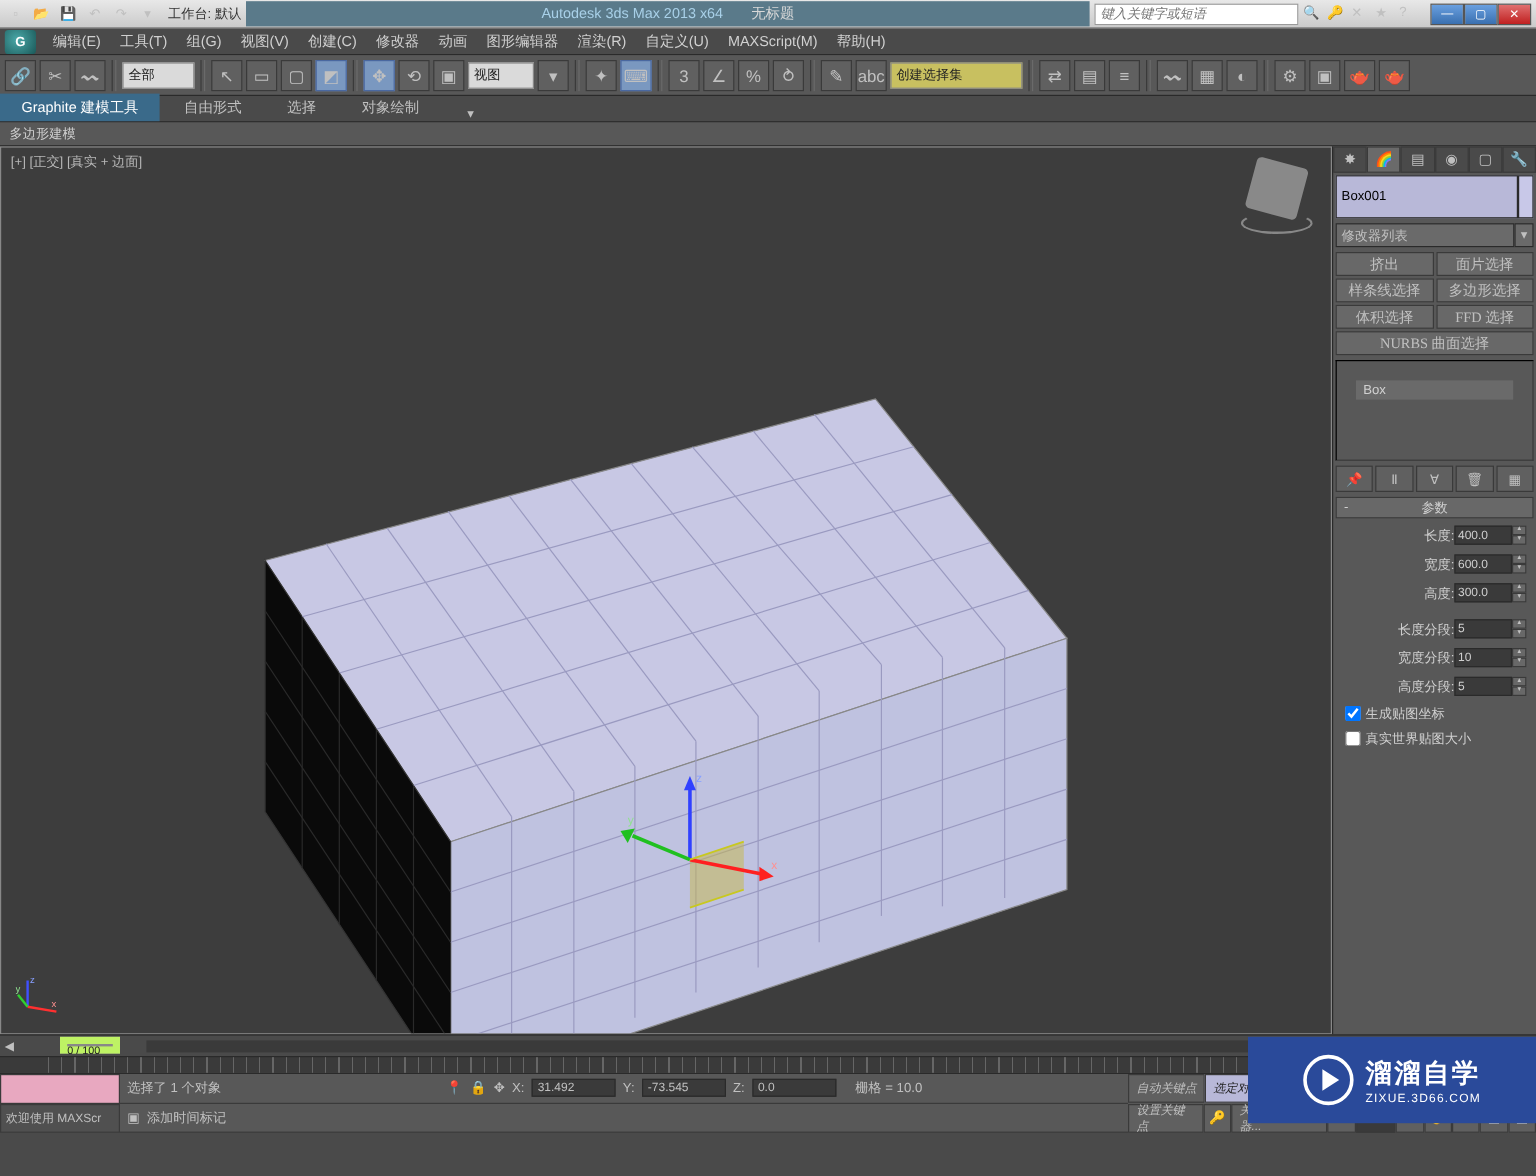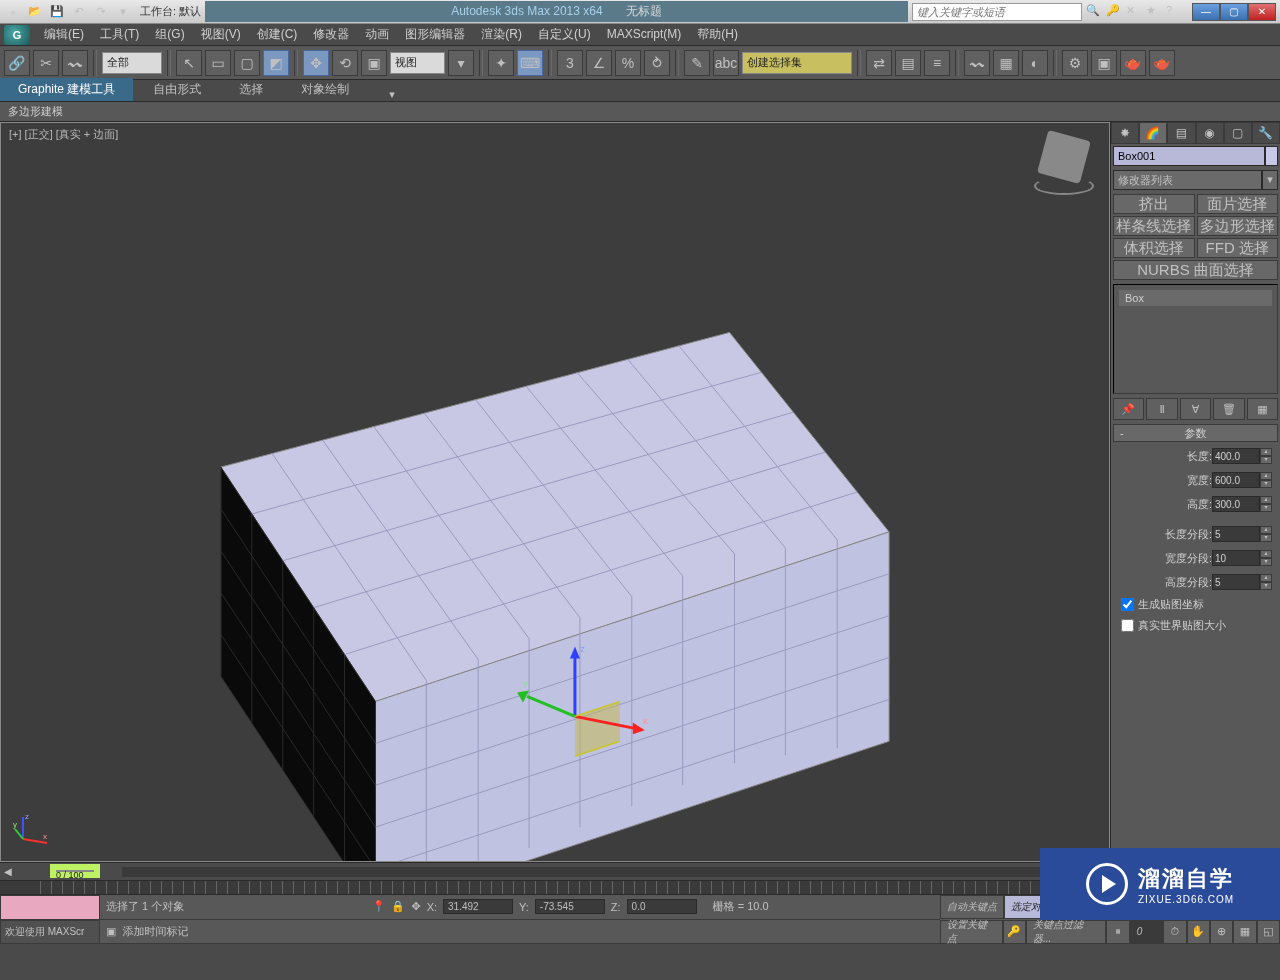--- a/index.html
+++ b/index.html
@@ -51,30 +51,30 @@
 .scene { position: absolute; top: 0; left: 0; width: 100%; height: 100%; }
 
 
 .corner-axis { position: absolute; bottom: 12px; left: 12px; width: 40px; height: 40px; }
 
 
 .cmd-panel { width: 170px; background: #585858; border-left: 1px solid #2a2a2a; display: flex; flex-direction: column; }
 .cmd-tabs { height: 22px; display: flex; background: #4a4a4a; }
 .cmd-tabs div { flex: 1; border: 1px solid #3a3a3a; display: flex; align-items: center; justify-content: center; font-size: 12px; }
 .cmd-tabs .active { background: #6a6a6a; }
-.obj-name { height: 20px; display: flex; margin: 2px; }
+.obj-name { height: 36px; display: flex; margin: 2px; }
 .obj-name input { flex: 1; background: #b8b8d8; border: 1px solid #2a2a2a; color: #000; padding: 0 4px; font-size: 11px; }
 .obj-name .swatch { width: 18px; background: #c8c8e8; border: 1px solid #2a2a2a; }
 .mod-dd { height: 20px; margin: 2px; display: flex; }
 .mod-dd div { flex: 1; background: #6a6a6a; border: 1px solid #2a2a2a; padding: 2px 4px; font-size: 11px; }
 .mod-dd .arrow { width: 16px; flex: none; text-align: center; }
 .mod-btns { display: flex; flex-wrap: wrap; margin: 2px; gap: 2px; }
-.mod-btns button { flex: 1 0 48%; height: 20px; background: #686868; border: 1px solid #3a3a3a; color: #c0c0c0; font-size: 15px; }
+.mod-btns button { flex: 1 0 48%; height: 20px; background: #686868; border: 1px solid #3a3a3a; color: #c0c0c0; font-size: 12px; font-family: Liberation Serif, serif; }
 .mod-btns button.full { flex: 1 0 98%; }
-.mod-stack { margin: 2px; height: 110px; background: #585858; border: 1px inset #3a3a3a; padding: 5px; }
+.mod-stack { margin: 2px; height: 84px; background: #585858; border: 1px inset #3a3a3a; padding: 16px; }
 .mod-stack .item { background: #6a6a6a; padding: 2px 6px; color: #d0d0d0; }
 .stack-btns { height: 22px; display: flex; margin: 2px; gap: 2px; }
 .stack-btns div { flex: 1; background: #606060; border: 1px solid #3a3a3a; display: flex; align-items: center; justify-content: center; }
 
 .rollout-hdr { height: 18px; background: #686868; border: 1px solid #3a3a3a; text-align: center; color: #d0d0d0; font-size: 11px; margin: 2px; display: flex; align-items: center; justify-content: center; position: relative; }
 .rollout-hdr::before { content: "-"; position: absolute; left: 6px; }
 .param-row { display: flex; align-items: center; margin: 3px 6px; height: 18px; }
 .param-row label { flex: 1; text-align: right; color: #d0d0d0; font-size: 11px; padding-right: 0; white-space: nowrap; }
 .param-row .spinner { display: flex; width: 62px; }
 .param-row .spinner input { width: 48px; height: 16px; background: #3a3a3a; border: 1px solid #2a2a2a; color: #d0d0d0; font-size: 10px; padding: 0 2px; text-align: left; }
@@ -94,21 +94,21 @@
 .sb-left { width: 100px; display: flex; flex-direction: column; }
 .sb-left .row { flex: 1; border: 1px solid #3a3a3a; display: flex; align-items: center; padding: 0 4px; font-size: 10px; color: #c0c0c0; background: #505050; }
 .sb-mid { flex: 1; display: flex; flex-direction: column; }
 .sb-mid .row { flex: 1; display: flex; align-items: center; border-bottom: 1px solid #3a3a3a; font-size: 11px; color: #c0c0c0; padding: 0 6px; gap: 6px; }
 .coord-box { background: #3a3a3a; border: 1px solid #2a2a2a; padding: 1px 4px; width: 70px; font-size: 10px; display: inline-block; }
 .sb-right { width: 340px; display: flex; flex-wrap: wrap; }
 .sb-btn { height: 24px; padding: 0 6px; background: #606060; border: 1px solid #3a3a3a; color: #c0c0c0; font-size: 10px; display: flex; align-items: center; font-style: italic; }
 .sb-icon { width: 24px; height: 24px; background: #606060; border: 1px solid #3a3a3a; display: flex; align-items: center; justify-content: center; }
 
 
-.watermark { position: absolute; right: 0; bottom: 60px; width: 240px; height: 72px; background: #2a4a9a; display: flex; align-items: center; justify-content: center; gap: 10px; }
+.watermark { position: absolute; right: 0; bottom: 44px; width: 240px; height: 72px; background: #2a4a9a; display: flex; align-items: center; justify-content: center; gap: 10px; }
 .watermark .play { width: 42px; height: 42px; border: 3px solid #fff; border-radius: 50%; display: flex; align-items: center; justify-content: center; }
 .watermark .play::after { content: ""; border-left: 14px solid #fff; border-top: 9px solid transparent; border-bottom: 9px solid transparent; margin-left: 4px; }
 .watermark .txt { color: #fff; }
 .watermark .txt .big { font-size: 22px; font-weight: bold; letter-spacing: 2px; }
 .watermark .txt .small { font-size: 10px; letter-spacing: 1px; }
 </style>
 </head>
 <body>
 
 <div class="titlebar">

